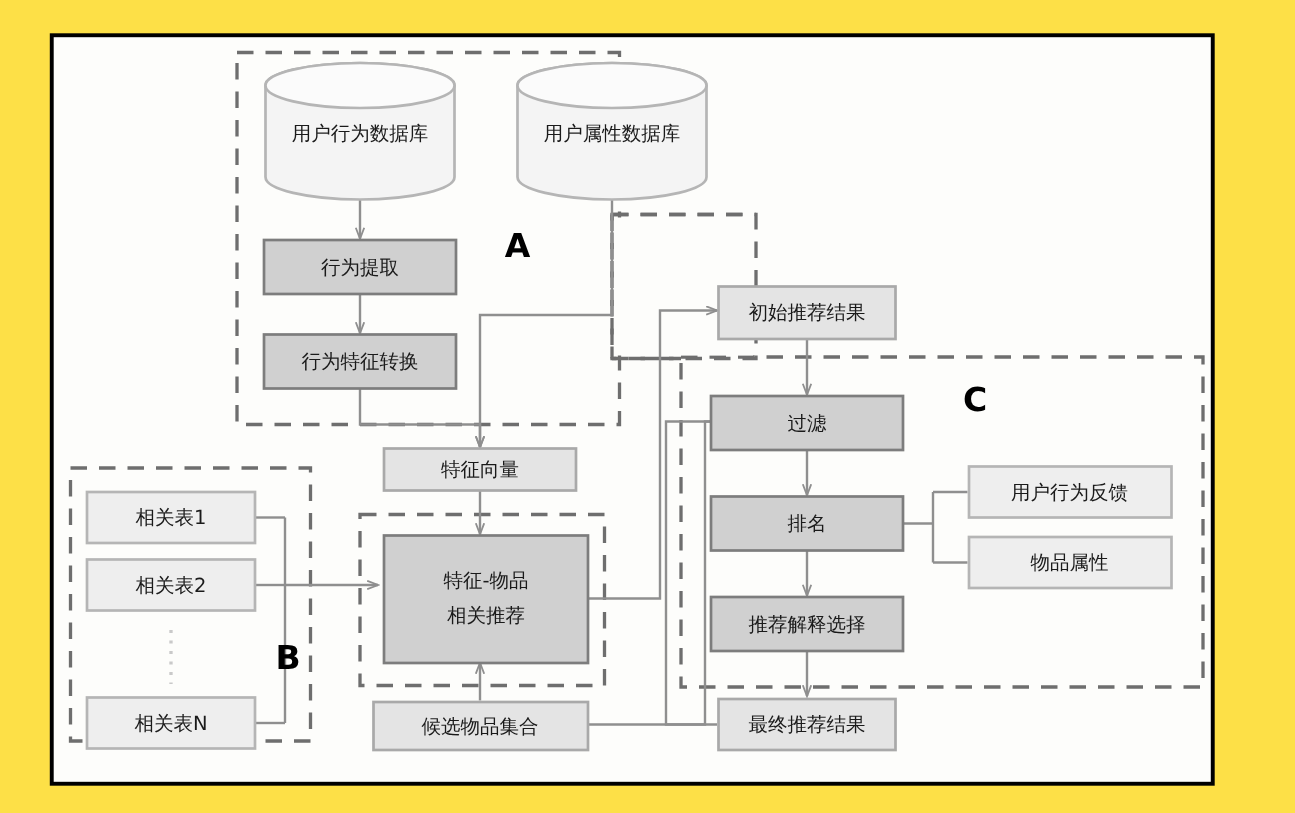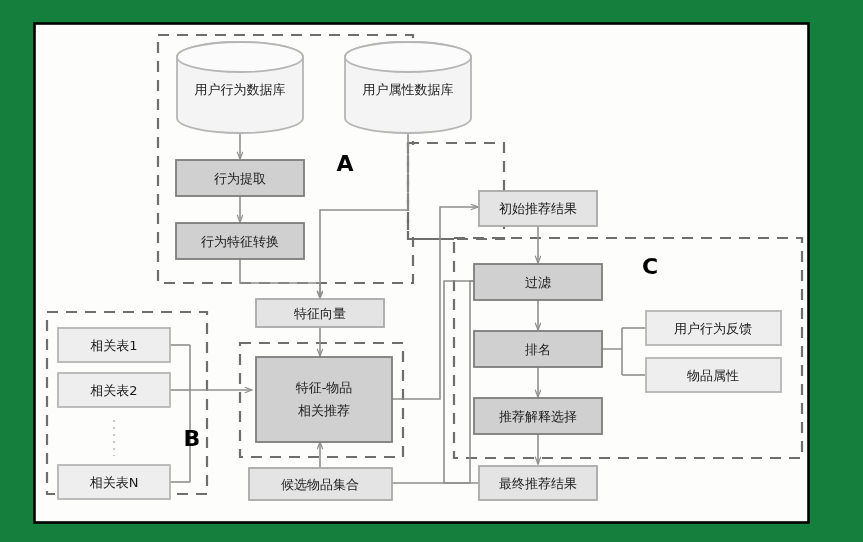--- a/index.html
+++ b/index.html
@@ -1,17 +1,17 @@
 <!DOCTYPE html>
 <html><head>
 <meta charset="utf-8">
 <style>
   html,body{margin:0;padding:0;background:#ffffff;}
   body{font-family:"Liberation Sans","DejaVu Sans",sans-serif;}
-  #stage{position:relative;width:863px;height:542px;background:#15803d;overflow:hidden;}
+  #stage{position:relative;width:863px;height:542px;background:#fde047;overflow:hidden;}
   svg{display:block;}
   .node-text{font-family:"DejaVu Sans","Liberation Sans",sans-serif;font-size:13px;fill:#1a1a1a;
              text-anchor:middle;dominant-baseline:middle;}
   .group-letter{font-family:"DejaVu Sans","Liberation Sans",sans-serif;font-size:22px;font-weight:bold;
              fill:#000000;text-anchor:middle;dominant-baseline:middle;}
 </style>
 </head>
 <body>
 
 <div id="stage">

